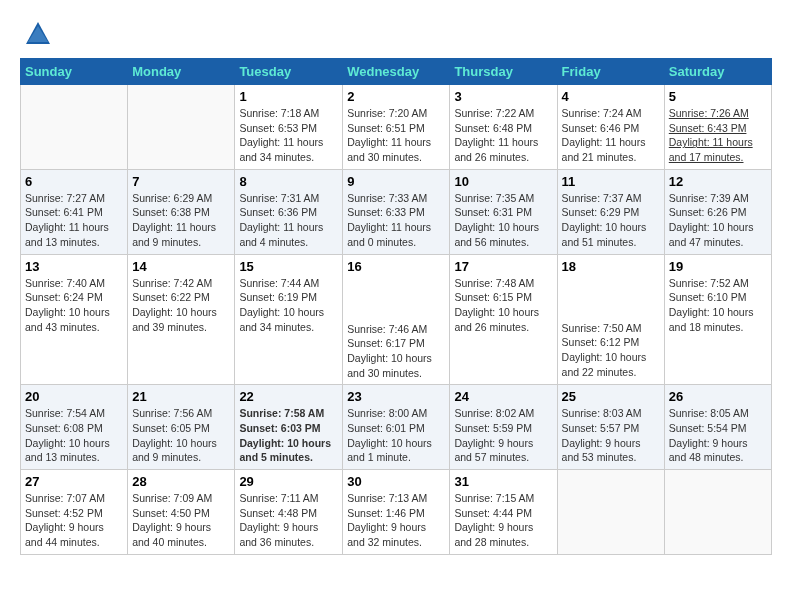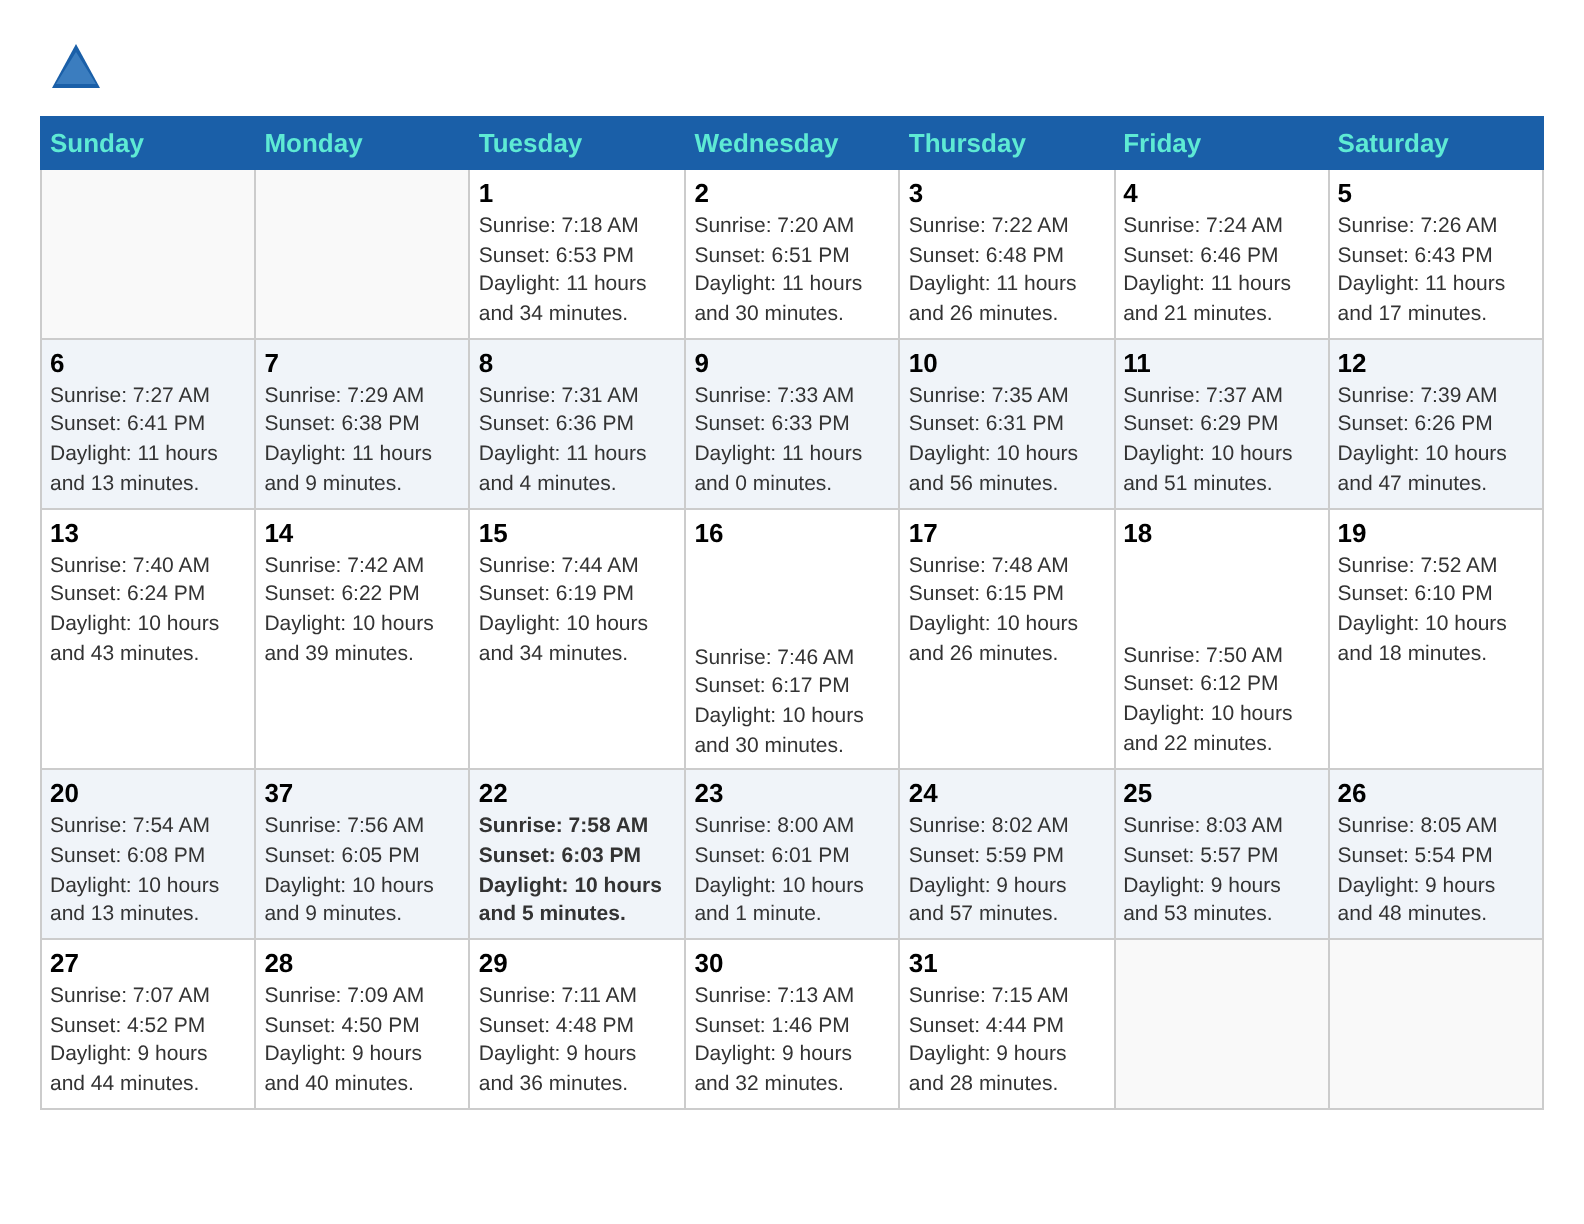--- a/index.html
+++ b/index.html
@@ -151,37 +151,37 @@
           </td>
           <td>
             <span class="day-num">4</span>
             <div class="cell-text" style="white-space: pre-line;">Sunrise: 7:24 AM
 Sunset: 6:46 PM
 Daylight: 11 hours
 and 21 minutes.</div>
           </td>
           <td>
             <span class="day-num">5</span>
-            <div class="cell-text" style="white-space: pre-line;">Sunrise: 7:26 AM
+            <div class="cell-text" style="white-space: pre-line; text-decoration: underline;">Sunrise: 7:26 AM
 Sunset: 6:43 PM
 Daylight: 11 hours
 and 17 minutes.</div>
           </td>
         </tr>
         <tr>
           <td>
             <span class="day-num">6</span>
             <div class="cell-text" style="white-space: pre-line;">Sunrise: 7:27 AM
 Sunset: 6:41 PM
 Daylight: 11 hours
 and 13 minutes.</div>
           </td>
           <td>
             <span class="day-num">7</span>
-            <div class="cell-text" style="white-space: pre-line;">Sunrise: 7:29 AM
+            <div class="cell-text" style="white-space: pre-line;">Sunrise: 6:29 AM
 Sunset: 6:38 PM
 Daylight: 11 hours
 and 9 minutes.</div>
           </td>
           <td>
             <span class="day-num">8</span>
             <div class="cell-text" style="white-space: pre-line;">Sunrise: 7:31 AM
 Sunset: 6:36 PM
 Daylight: 11 hours
 and 4 minutes.</div>
@@ -268,21 +268,21 @@
         </tr>
         <tr>
           <td>
             <span class="day-num">20</span>
             <div class="cell-text" style="white-space: pre-line;">Sunrise: 7:54 AM
 Sunset: 6:08 PM
 Daylight: 10 hours
 and 13 minutes.</div>
           </td>
           <td>
-            <span class="day-num">37</span>
+            <span class="day-num">21</span>
             <div class="cell-text" style="white-space: pre-line;">Sunrise: 7:56 AM
 Sunset: 6:05 PM
 Daylight: 10 hours
 and 9 minutes.</div>
           </td>
           <td>
             <span class="day-num">22</span>
             <div class="cell-text" style="white-space: pre-line; font-weight: bold;">Sunrise: 7:58 AM
 Sunset: 6:03 PM
 Daylight: 10 hours

